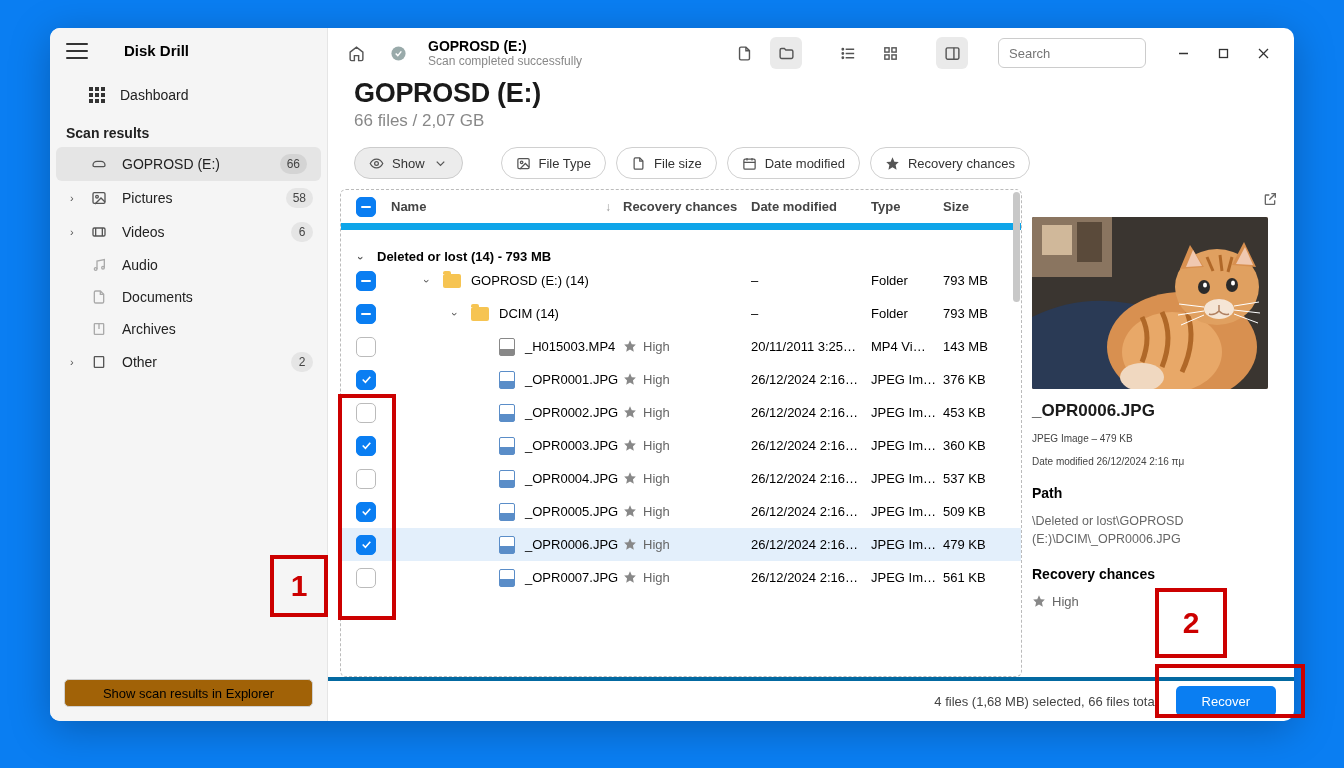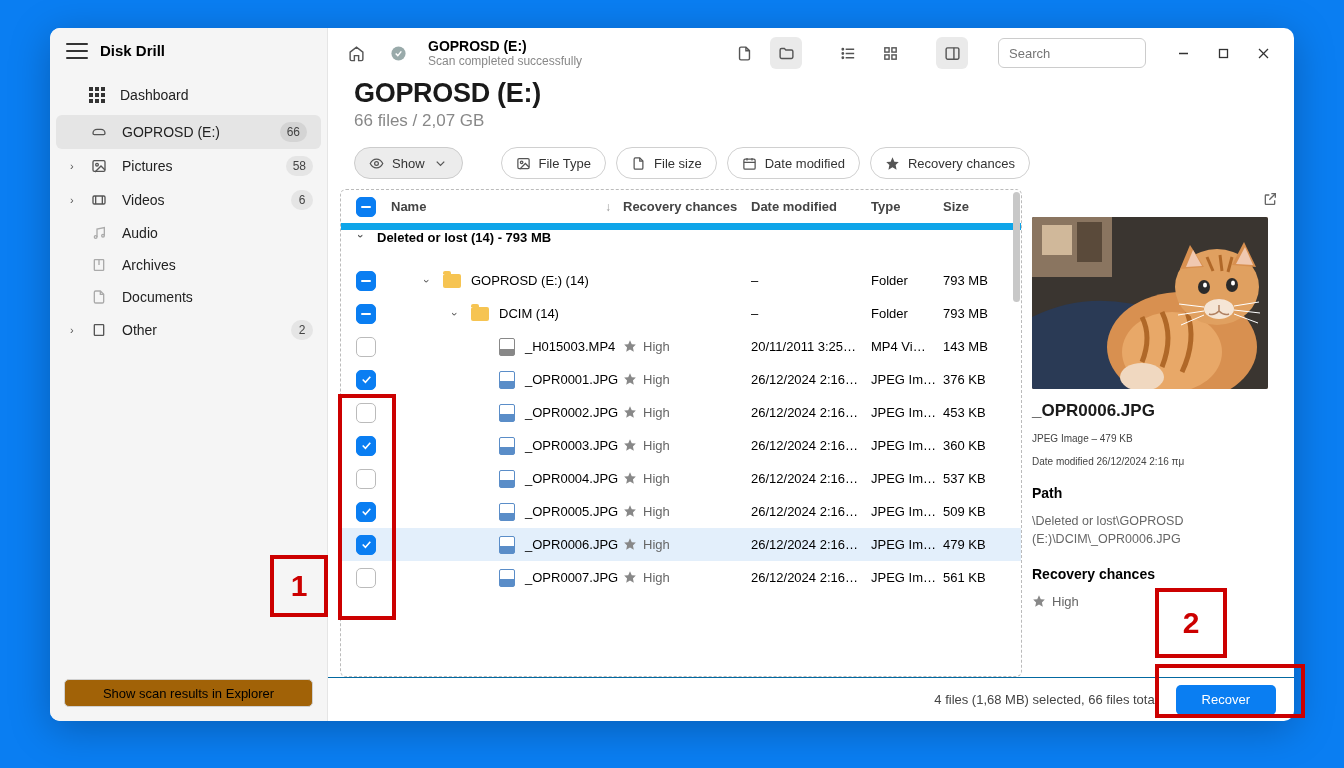--- a/index.html
+++ b/index.html
@@ -1,19 +1,19 @@
 <!DOCTYPE html>
 <html><head>
 <meta charset="utf-8">
 <style>
   *{box-sizing:border-box;margin:0;padding:0;font-family:"Segoe UI",Arial,sans-serif}
   body{background:#0a7ef2;width:1344px;height:768px;overflow:hidden;position:relative}
   .window{position:absolute;left:50px;top:28px;width:1244px;height:693px;background:#fff;border-radius:10px;box-shadow:0 8px 40px rgba(0,0,0,.25);display:flex;overflow:hidden}
   .sidebar{width:278px;background:#f5f5f5;border-right:1px solid #e5e5e5;display:flex;flex-direction:column}
-  .sb-top{display:flex;align-items:center;gap:12px;padding:14px 16px}
+  .sb-top{display:flex;align-items:center;gap:36px;padding:14px 16px}
   .hamburger{width:22px;height:16px;display:flex;flex-direction:column;justify-content:space-between;cursor:pointer}
   .hamburger span{height:2px;background:#333;border-radius:1px}
   .app-title{font-size:15px;font-weight:600}
   .sb-nav{padding:6px 0 4px;}
   .sb-item{display:flex;align-items:center;padding:7px 14px 7px 32px;font-size:14px;color:#222;cursor:pointer;position:relative}
   .sb-item.dash{padding-left:38px}
   .sb-item .ic{width:18px;height:18px;margin-right:14px;display:flex;align-items:center;justify-content:center;color:#555}
   .sb-item .ic svg{width:16px;height:16px}
   .sb-item .grid9{display:grid;grid-template-columns:repeat(3,4px);grid-template-rows:repeat(3,4px);gap:2px}
   .sb-item .grid9 span{background:#333}
@@ -50,21 +50,21 @@
   .listwrap{flex:1;border:1px dashed #bbb;border-radius:6px;margin:0 6px 0 0;display:flex;flex-direction:column;min-width:0;position:relative}
   .thead{display:flex;align-items:center;height:40px;font-size:13px;color:#444;font-weight:600;padding-left:8px;border-bottom:7px solid #0ea5e9}
   .col-chk{width:34px;display:flex;justify-content:center}
   .col-name{flex:1;min-width:0;display:flex;align-items:center;gap:6px;padding-left:8px}
   .col-name .sort{color:#999;font-size:12px;margin-left:auto;margin-right:12px}
   .col-rec{width:128px}
   .col-date{width:120px}
   .col-type{width:72px}
   .col-size{width:78px}
   .tbody{flex:1;overflow:auto;font-size:13px}
-  .grp{display:flex;align-items:flex-start;height:34px;padding-left:14px;gap:10px;font-weight:600}
+  .grp{display:flex;align-items:flex-end;height:34px;padding-left:14px;gap:10px;font-weight:600}
   .grp .chev{color:#555;font-size:11px;transform:rotate(90deg);width:12px;text-align:center}
   .row{display:flex;align-items:center;height:33px;padding-left:8px}
   .row.sel{background:#e3effb}
   .row .ind{display:inline-block}
   .row .col-name{display:flex;align-items:center;gap:10px}
   .chk{width:20px;height:20px;border:1.5px solid #bbb;border-radius:5px;display:flex;align-items:center;justify-content:center;cursor:pointer;background:#fff}
   .chk.on{background:#0a7ef2;border-color:#0a7ef2;color:#fff}
   .chk.mix{background:#0a7ef2;border-color:#0a7ef2}
   .chk.mix::after{content:"";width:10px;height:2px;background:#fff;border-radius:1px}
   .chk.on svg{width:13px;height:13px;stroke:#fff;stroke-width:3;fill:none}
@@ -76,21 +76,21 @@
   .starlbl svg{width:14px;height:14px;fill:#888}
   .preview{width:260px;padding:4px 10px 4px 4px;display:flex;flex-direction:column;gap:12px;font-size:13px;position:relative}
   .preview .open{position:absolute;right:10px;top:2px;color:#666;cursor:pointer}
   .preview .open svg{width:16px;height:16px}
   .thumb{width:236px;height:172px;background:#b89070;border-radius:2px;margin-top:24px;display:flex;align-items:center;justify-content:center;overflow:hidden;position:relative}
   .thumb svg{width:100%;height:100%}
   .pv-name{font-size:17px;font-weight:700;color:#1a1a1a}
   .pv-line{color:#444;font-size:10px}
   .pv-sec{font-size:14px;font-weight:600;margin-top:6px}
   .pv-path{color:#666;font-size:12.5px;line-height:1.4}
-  .footer{height:44px;border-top:1px solid #0369a1;display:flex;align-items:center;justify-content:flex-end;padding:16px 18px;gap:18px;font-size:13px;color:#444}
+  .footer{height:44px;border-top:4px solid #0369a1;display:flex;align-items:center;justify-content:flex-end;padding:16px 18px;gap:18px;font-size:13px;color:#444}
   .recover{background:#0a7ef2;color:#fff;border:none;height:30px;padding:0 26px;border-radius:5px;font-size:13px;cursor:pointer}
   
   .ann{position:absolute;border:4px solid #c00;pointer-events:none;z-index:50}
   .ann-num{position:absolute;color:#c00;font-size:30px;font-weight:800;z-index:51;font-family:Arial}
   .chkcol-box{left:338px;top:394px;width:58px;height:226px}
   .num1{left:270px;top:555px;width:58px;height:62px;border:4px solid #c00;display:flex;align-items:center;justify-content:center}
   .recov-box{left:1155px;top:664px;width:150px;height:54px}
   .num2{left:1155px;top:588px;width:72px;height:70px;border:4px solid #c00;display:flex;align-items:center;justify-content:center}
   .scrollbar-fake{position:absolute;right:1px;top:2px;width:7px;height:110px;background:#c8c8c8;border-radius:4px}
 </style>
@@ -119,20 +119,21 @@
               <span></span>
               <span></span>
               <span></span>
               <span></span>
               <span></span>
             </span>
           </span>
         <span>Dashboard</span>
       </div>
     </div>
+    <div class="sb-section">Scan results</div>
     <div id="sb-items">
         <div class="sb-item sb-child active">
           <span class="ic">
             <svg viewBox="0 0 24 24" fill="none" stroke="#555" stroke-width="2">
               <path d="M5 16h14a2 2 0 002-2v0a6 6 0 00-6-6H9a6 6 0 00-6 6v0a2 2 0 002 2z"></path>
             </svg>
           </span>
           <span>GOPROSD (E:)</span>
           <span class="count">66</span>
         </div>
@@ -166,34 +167,34 @@
               <path d="M9 18V6l11-2v12"></path>
               <circle cx="7" cy="18" r="2"></circle>
               <circle cx="18" cy="16" r="2"></circle>
             </svg>
           </span>
           <span>Audio</span>
         </div>
         <div class="sb-item sb-child">
           <span class="ic">
             <svg viewBox="0 0 24 24" fill="none" stroke="#aaa" stroke-width="2">
-              <rect x="5" y="4" width="14" height="16" rx="1"></rect>
-              <line x1="12" y1="4" x2="12" y2="12"></line>
-            </svg>
-          </span>
-          <span>Archives</span>
+              <path d="M14 3H7a2 2 0 00-2 2v14a2 2 0 002 2h10a2 2 0 002-2V8z"></path>
+              <path d="M14 3v5h5"></path>
+            </svg>
+          </span>
+          <span>Documents</span>
         </div>
         <div class="sb-item sb-child">
           <span class="ic">
             <svg viewBox="0 0 24 24" fill="none" stroke="#aaa" stroke-width="2">
-              <path d="M14 3H7a2 2 0 00-2 2v14a2 2 0 002 2h10a2 2 0 002-2V8z"></path>
-              <path d="M14 3v5h5"></path>
-            </svg>
-          </span>
-          <span>Documents</span>
+              <rect x="5" y="4" width="14" height="16" rx="1"></rect>
+              <line x1="12" y1="4" x2="12" y2="12"></line>
+            </svg>
+          </span>
+          <span>Archives</span>
         </div>
         <div class="sb-item sb-child">
           <span class="chev">›</span>
           <span class="ic">
             <svg viewBox="0 0 24 24" fill="none" stroke="#555" stroke-width="2">
               <rect x="5" y="4" width="14" height="16" rx="1"></rect>
             </svg>
           </span>
           <span>Other</span>
           <span class="count">2</span>

